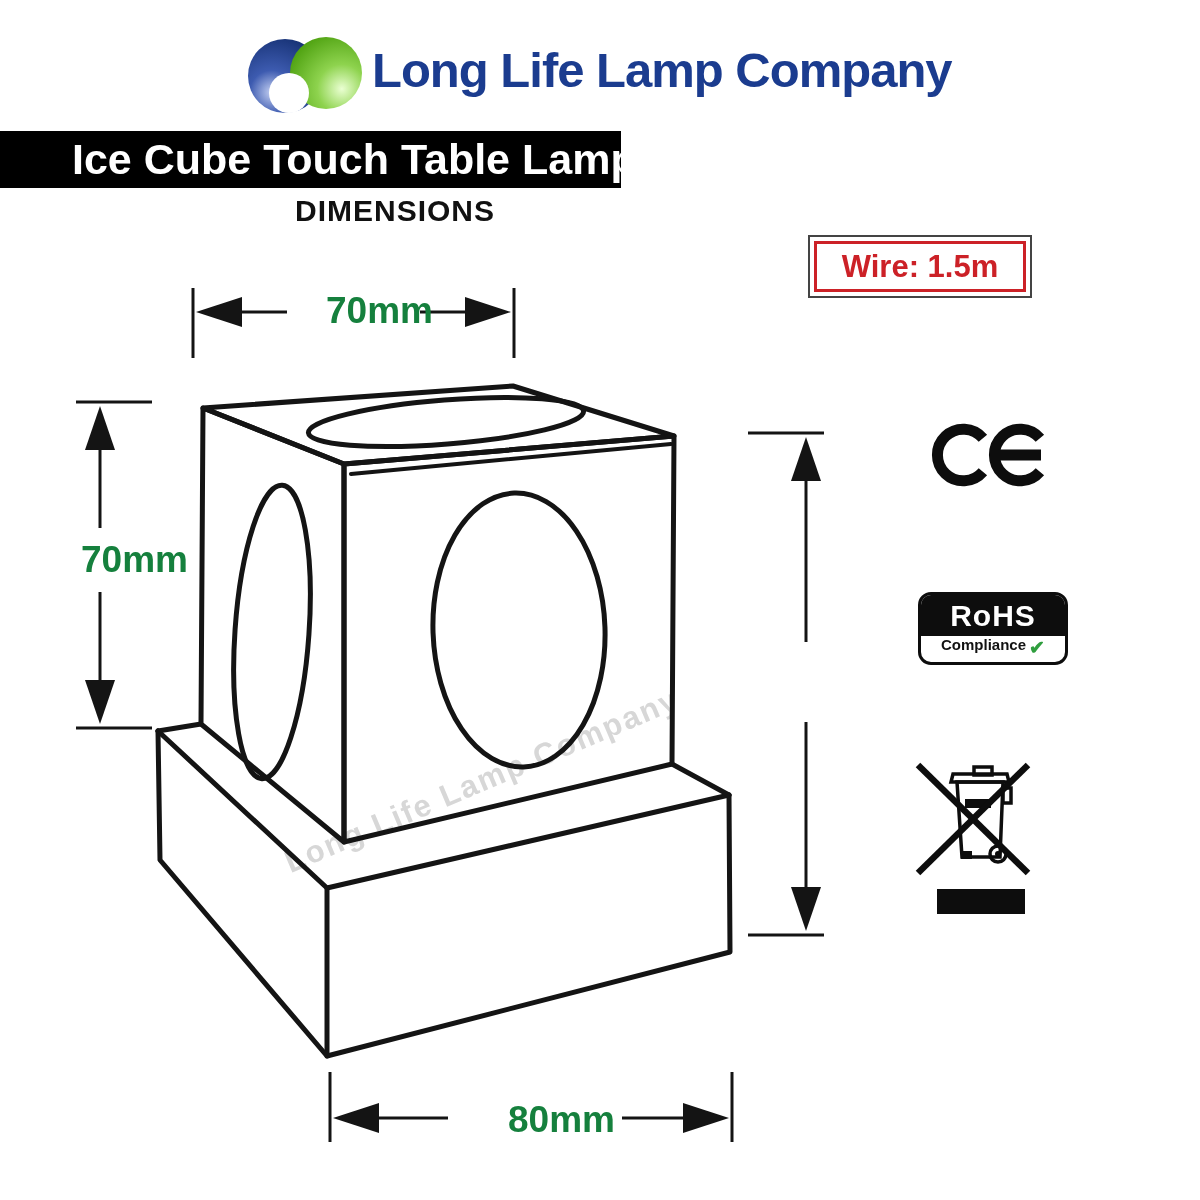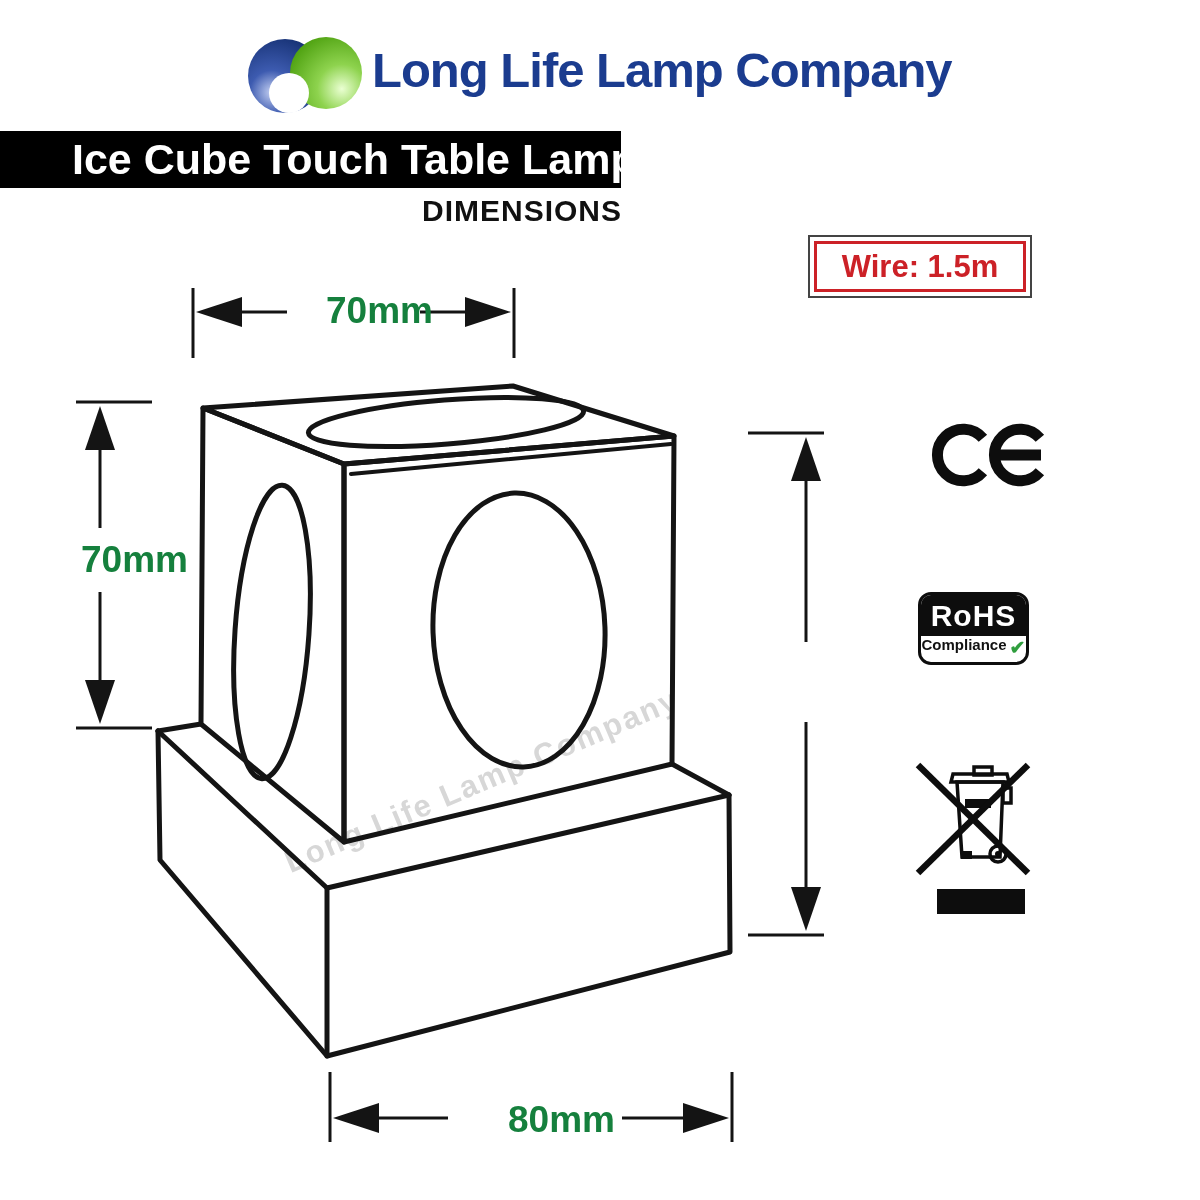--- a/index.html
+++ b/index.html
@@ -15,21 +15,21 @@
     letter-spacing:-1px;white-space:nowrap;
   }
   #title-banner{
     left:0;top:131px;width:621px;height:57px;background:#000000;
   }
   #title-banner .banner-text{
     position:absolute;left:72px;top:0;height:57px;line-height:57px;
     color:#ffffff;font-size:43px;font-weight:bold;white-space:nowrap;
   }
   #section-label{
-    left:295px;top:194px;width:327px;height:34px;text-align:right;
+    left:295px;top:194px;width:327px;height:34px;
     font-size:30px;font-weight:bold;color:#111;letter-spacing:1px;
   }
   
   #wire-badge{
     left:808px;top:235px;width:224px;height:63px;border:2px solid #444;
     box-sizing:border-box;background:#fff;
   }
   #wire-badge .inner{
     position:absolute;left:4px;top:4px;right:4px;bottom:4px;
     border:3px solid #cc2127;display:flex;align-items:center;justify-content:center;
@@ -46,21 +46,21 @@
   #dim-bottom{left:455px;top:1097px;width:160px;height:46px;line-height:46px;}
   
   #watermark{
     left:237px;top:757px;width:490px;height:48px;line-height:48px;
     transform:rotate(-23deg);color:#d7d7d7;font-size:31px;font-weight:bold;
     letter-spacing:2px;white-space:nowrap;text-align:center;z-index:1;
   }
   #drawing-svg{left:0;top:0;z-index:2;}
   
   #rohs-badge{
-    left:918px;top:592px;width:111px;height:73px;border:3px solid #0d0d0d;
+    left:918px;top:592px;width:150px;height:73px;border:3px solid #0d0d0d;
     border-radius:13px;box-sizing:border-box;background:#fff;overflow:hidden;
     display:flex;flex-direction:column;z-index:3;
   }
   #rohs-badge .rohs-top{
     height:41px;background:#0d0d0d;color:#fff;display:flex;align-items:center;
     justify-content:center;font-size:30px;font-weight:bold;letter-spacing:1px;
   }
   #rohs-badge .rohs-bottom{
     flex:1;display:flex;align-items:flex-start;justify-content:center;
     font-size:15px;font-weight:bold;color:#111;border-radius:10px;

